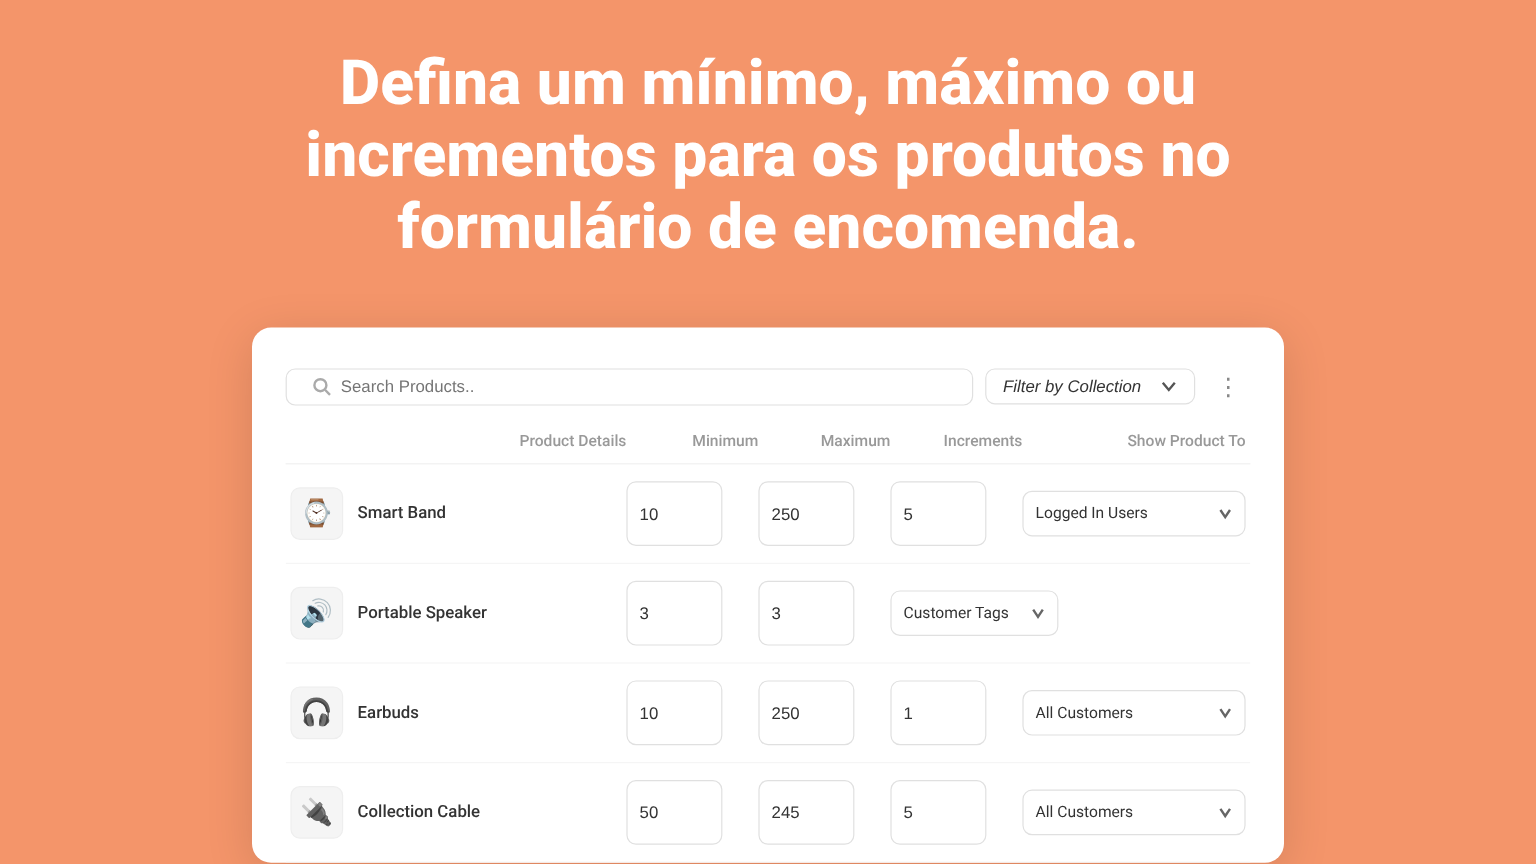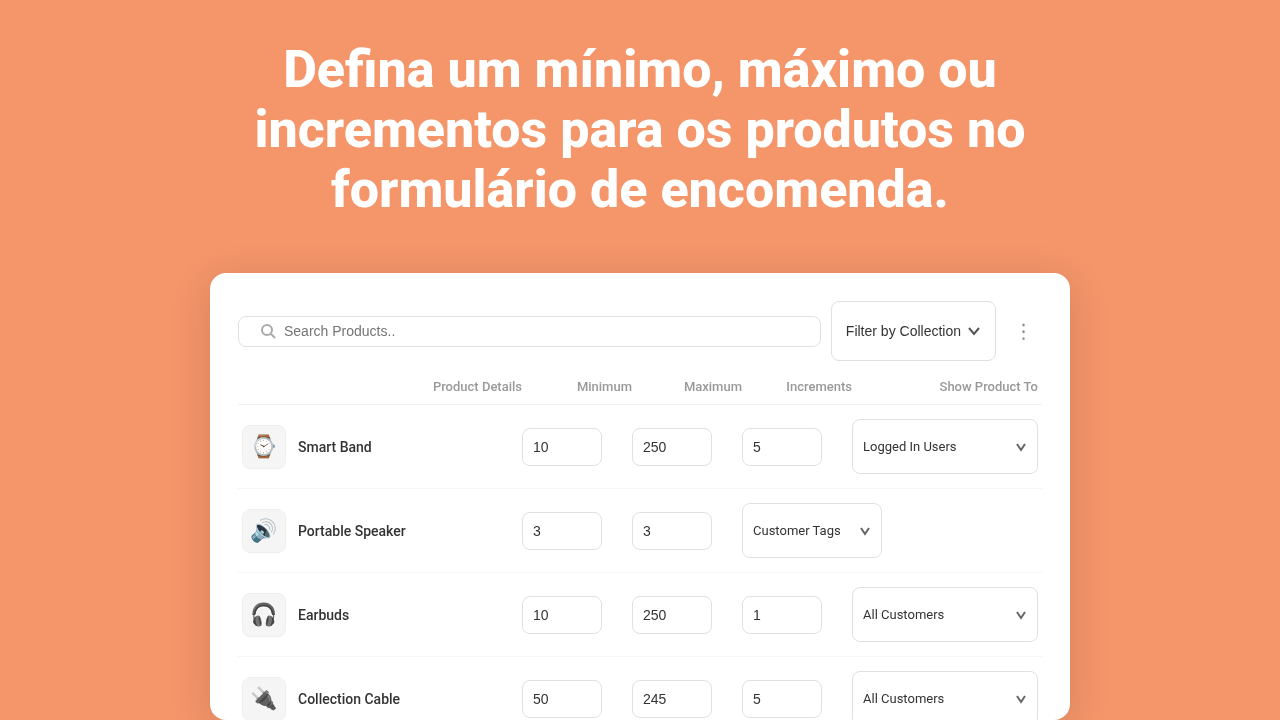--- a/index.html
+++ b/index.html
@@ -62,30 +62,31 @@
       outline: none;
       font-size: 14px;
       color: #888;
       width: 100%;
       background: transparent;
     }
 
     .btn-filter {
       display: flex;
       align-items: center;
-      gap: 6px;
+      gap: 16px;
       border: 1.5px solid #e0e0e0;
       border-radius: 8px;
       padding: 0 14px;
-      height: 60px;
+      height: 30px;
       background: #fff;
       font-size: 14px;
       color: #333;
       cursor: pointer;
       white-space: nowrap;
+      font-style: italic;
     }
 
     .btn-bulk {
       display: flex;
       align-items: center;
       gap: 6px;
       border: 1.5px solid #e0e0e0;
       border-radius: 8px;
       padding: 0 14px;
       height: 42px;
@@ -156,38 +157,38 @@
     }
 
     .product-name {
       font-size: 14px;
       color: #333;
       font-weight: 500;
     }
 
     .num-input {
       width: 80px;
+      height: 54px;
+      border: 1.5px solid #e0e0e0;
+      border-radius: 8px;
+      padding: 0 10px;
+      font-size: 14px;
+      color: #333;
+      outline: none;
+      background: #fff;
+    }
+
+    .select-dropdown {
+      display: flex;
+      align-items: center;
+      justify-content: space-between;
+      border: 1.5px solid #e0e0e0;
+      border-radius: 8px;
+      padding: 0 10px;
       height: 38px;
-      border: 1.5px solid #e0e0e0;
-      border-radius: 8px;
-      padding: 0 10px;
-      font-size: 14px;
-      color: #333;
-      outline: none;
-      background: #fff;
-    }
-
-    .select-dropdown {
-      display: flex;
-      align-items: center;
-      justify-content: space-between;
-      border: 1.5px solid #e0e0e0;
-      border-radius: 8px;
-      padding: 0 10px;
-      height: 55px;
       font-size: 13px;
       color: #333;
       cursor: pointer;
       background: #fff;
       white-space: nowrap;
       min-width: 140px;
     }
 
     .chevron-down-svg {
       width: 12px;

